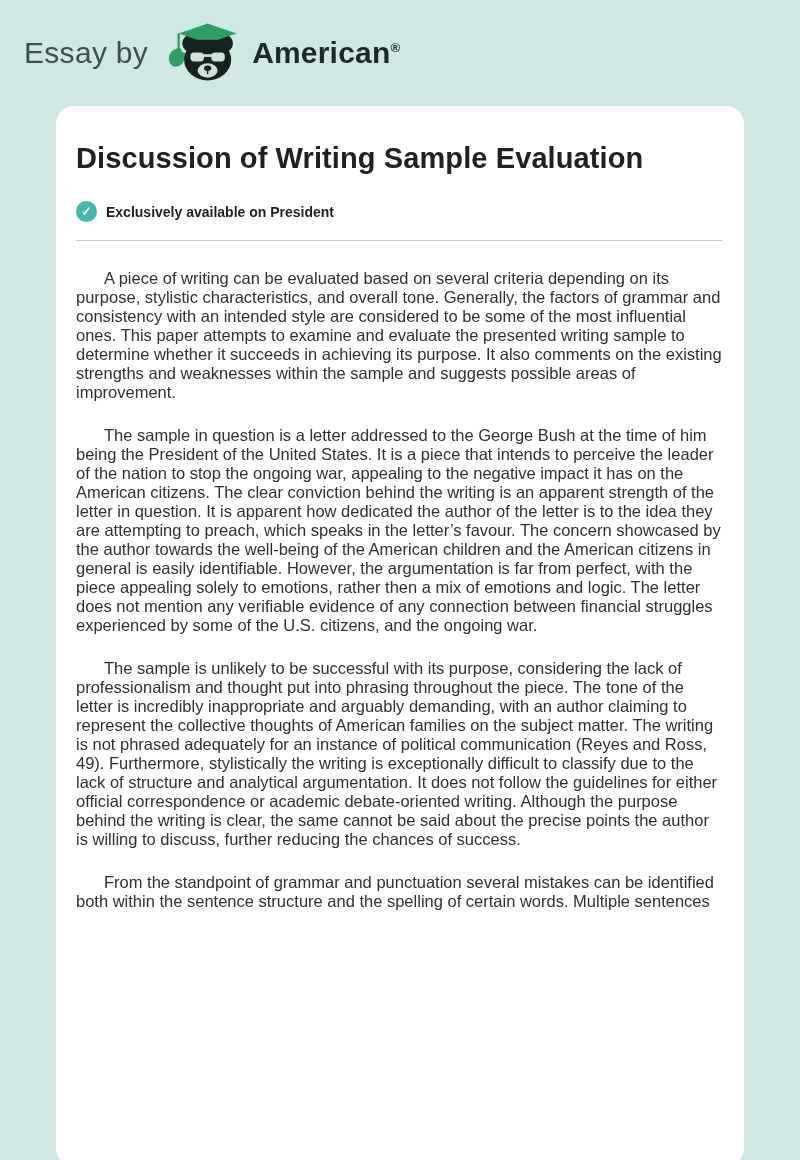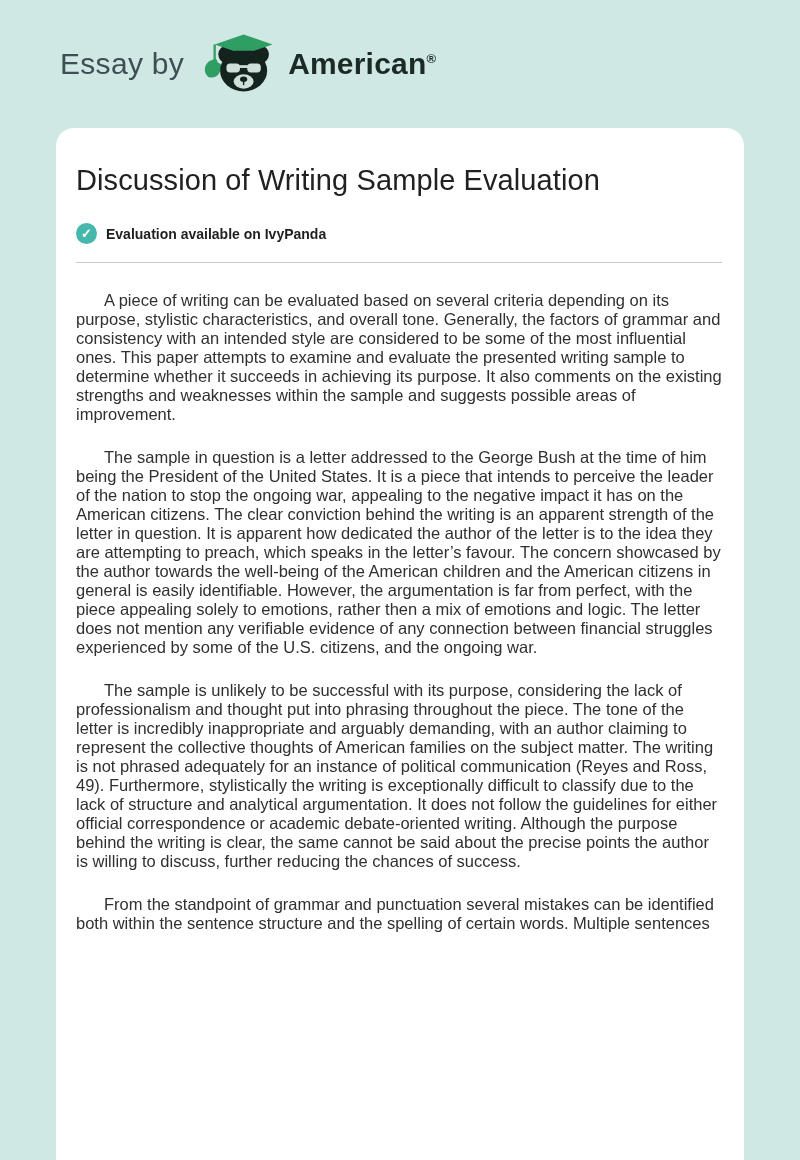--- a/index.html
+++ b/index.html
@@ -4,24 +4,24 @@
 <style>
   * { margin: 0; padding: 0; box-sizing: border-box; }
   body {
     width: 800px;
     height: 1160px;
     background: #d0e8e4;
     font-family: "Liberation Sans", sans-serif;
     overflow: hidden;
   }
   .header {
-    height: 128px;
+    height: 106px;
     display: flex;
     align-items: center;
-    padding-left: 60px;
+    padding-left: 24px;
   }
   .essay-by {
     font-size: 30px;
     color: #3d4f55;
     letter-spacing: 0.3px;
   }
   .logo-wrap {
     margin: 0 10px 0 18px;
     display: flex;
     align-items: center;
@@ -36,21 +36,21 @@
   .card {
     width: 688px;
     margin: 0 auto;
     background: #ffffff;
     border-radius: 18px;
     padding: 36px 22px 40px 20px;
     height: 1060px;
   }
   .title {
     font-size: 29px;
-    font-weight: 400;
+    font-weight: 700;
     color: #212121;
     letter-spacing: 0.1px;
   }
   .badge-row {
     display: flex;
     align-items: center;
     gap: 9px;
     margin-top: 26px;
   }
   .check-circle {
@@ -118,21 +118,21 @@
     </span>
   </span>
   <span class="brand"><span>American</span><sup>®</sup></span>
 </div>
 
 <div class="card">
   <h1 class="title">Discussion of Writing Sample Evaluation</h1>
 
   <div class="badge-row">
     <span class="check-circle">✓</span>
-    <span class="badge-label">Evaluation available on IvyPanda</span>
+    <span class="badge-label">Exclusively available on President</span>
   </div>
 
   <hr class="divider">
 
   <div class="essay-body">
     <p>A piece of writing can be evaluated based on several criteria depending on its purpose, stylistic characteristics, and overall tone. Generally, the factors of grammar and consistency with an intended style are considered to be some of the most influential ones. This paper attempts to examine and evaluate the presented writing sample to determine whether it succeeds in achieving its purpose. It also comments on the existing strengths and weaknesses within the sample and suggests possible areas of improvement.</p>
     <p>The sample in question is a letter addressed to the George Bush at the time of him being the President of the United States. It is a piece that intends to perceive the leader of the nation to stop the ongoing war, appealing to the negative impact it has on the American citizens. The clear conviction behind the writing is an apparent strength of the letter in question. It is apparent how dedicated the author of the letter is to the idea they are attempting to preach, which speaks in the letter’s favour. The concern showcased by the author towards the well-being of the American children and the American citizens in general is easily identifiable. However, the argumentation is far from perfect, with the piece appealing solely to emotions, rather then a mix of emotions and logic. The letter does not mention any verifiable evidence of any connection between financial struggles experienced by some of the U.S. citizens, and the ongoing war.</p>
     <p>The sample is unlikely to be successful with its purpose, considering the lack of professionalism and thought put into phrasing throughout the piece. The tone of the letter is incredibly inappropriate and arguably demanding, with an author claiming to represent the collective thoughts of American families on the subject matter. The writing is not phrased adequately for an instance of political communication (Reyes and Ross, 49). Furthermore, stylistically the writing is exceptionally difficult to classify due to the lack of structure and analytical argumentation. It does not follow the guidelines for either official correspondence or academic debate-oriented writing. Although the purpose behind the writing is clear, the same cannot be said about the precise points the author is willing to discuss, further reducing the chances of success.</p>
     <p>From the standpoint of grammar and punctuation several mistakes can be identified both within the sentence structure and the spelling of certain words. Multiple sentences</p>
   </div>

